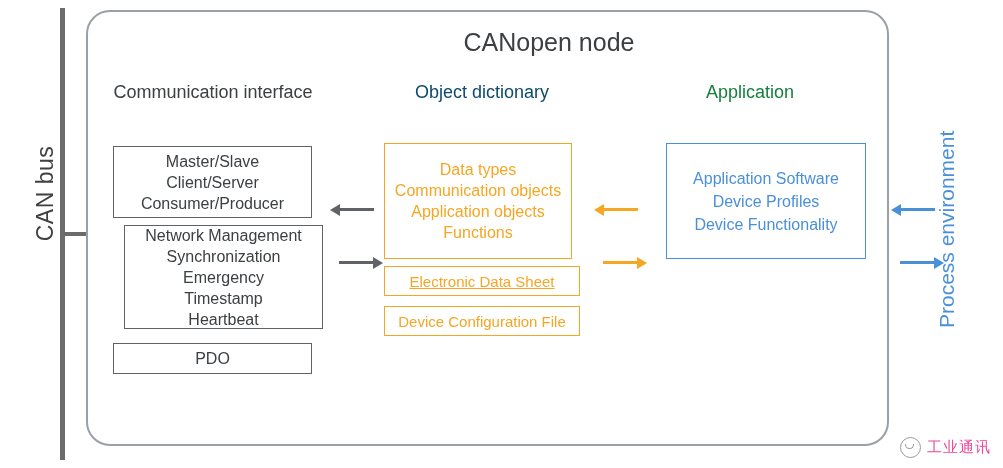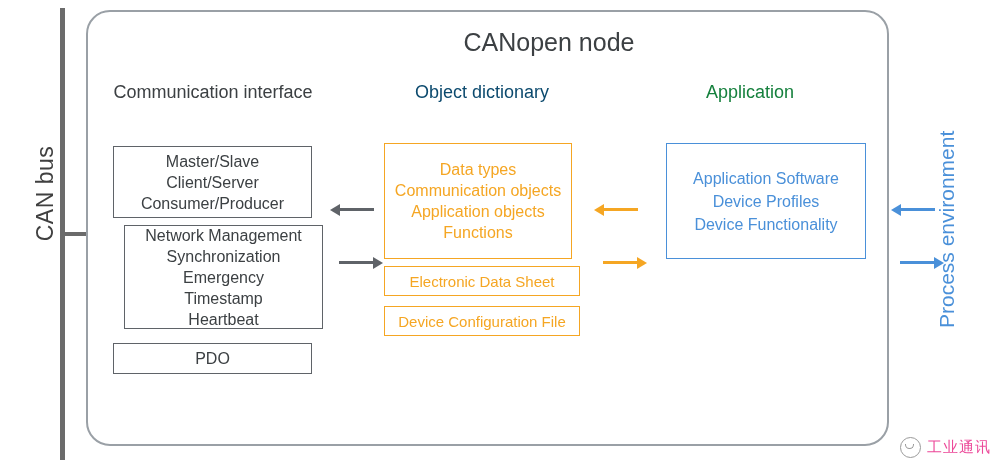--- a/index.html
+++ b/index.html
@@ -166,20 +166,21 @@
     height: 116px;
     font-size: 16px;
     line-height: 21px;
   }
   #box-eds {
     left: 384px;
     top: 266px;
     width: 196px;
     height: 30px;
     font-size: 15px;
+    text-decoration: underline;
   }
   #box-dcf {
     left: 384px;
     top: 306px;
     width: 196px;
     height: 30px;
     font-size: 15px;
   }
 
   

